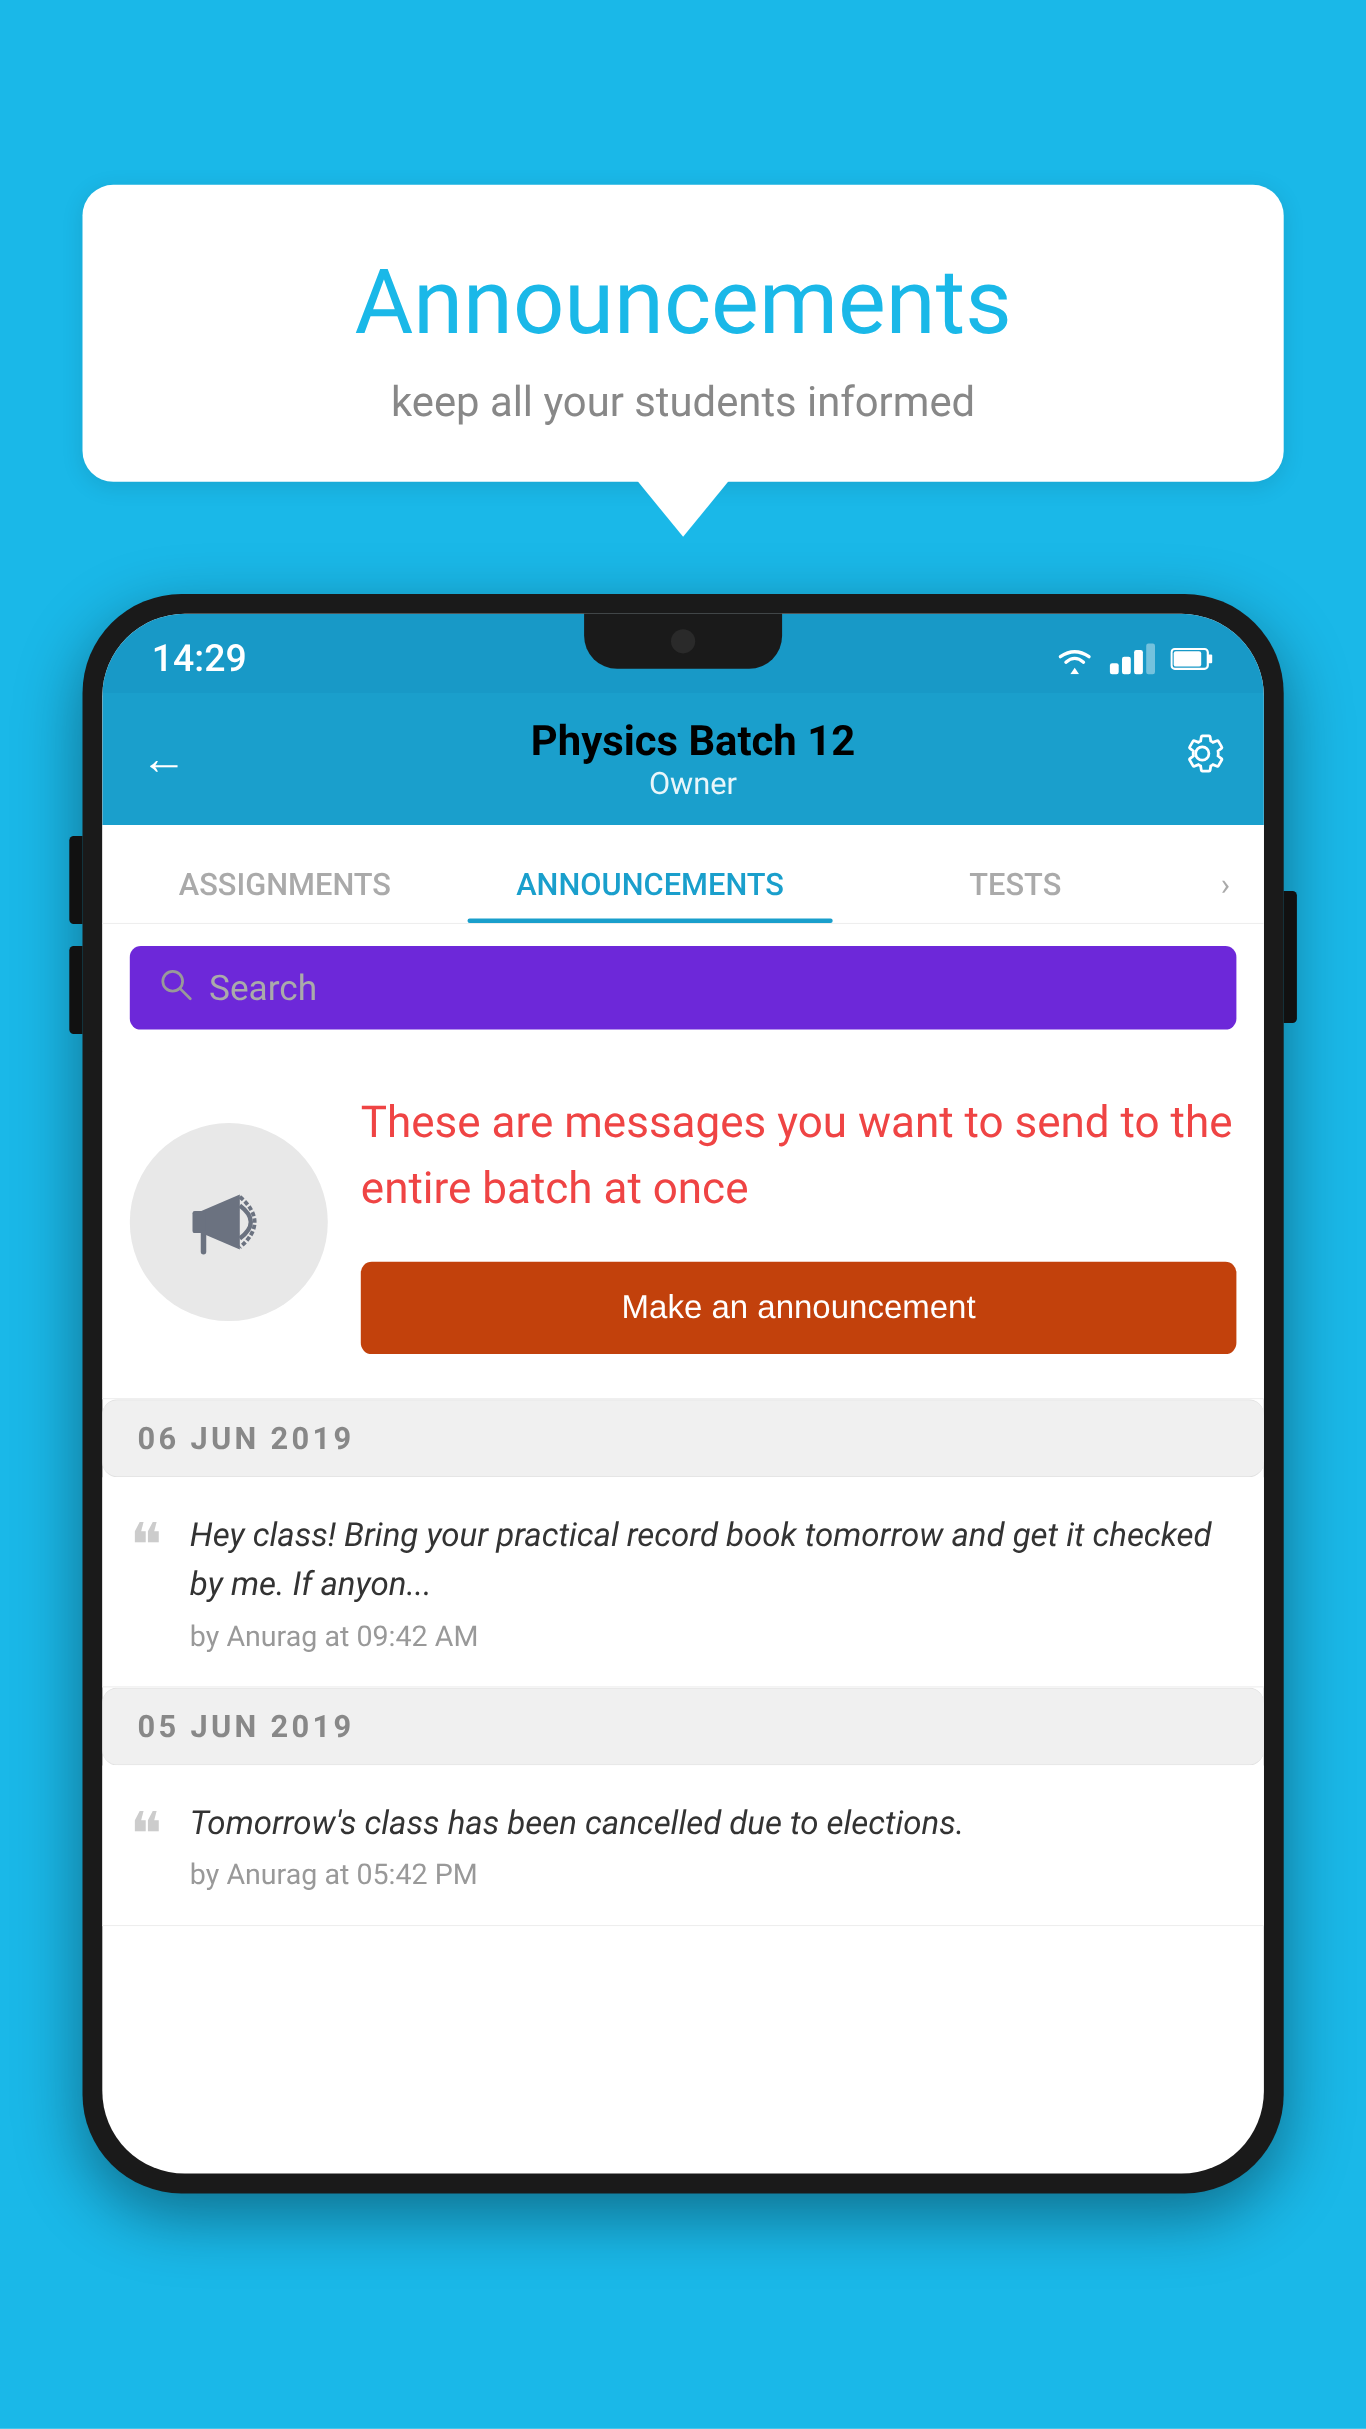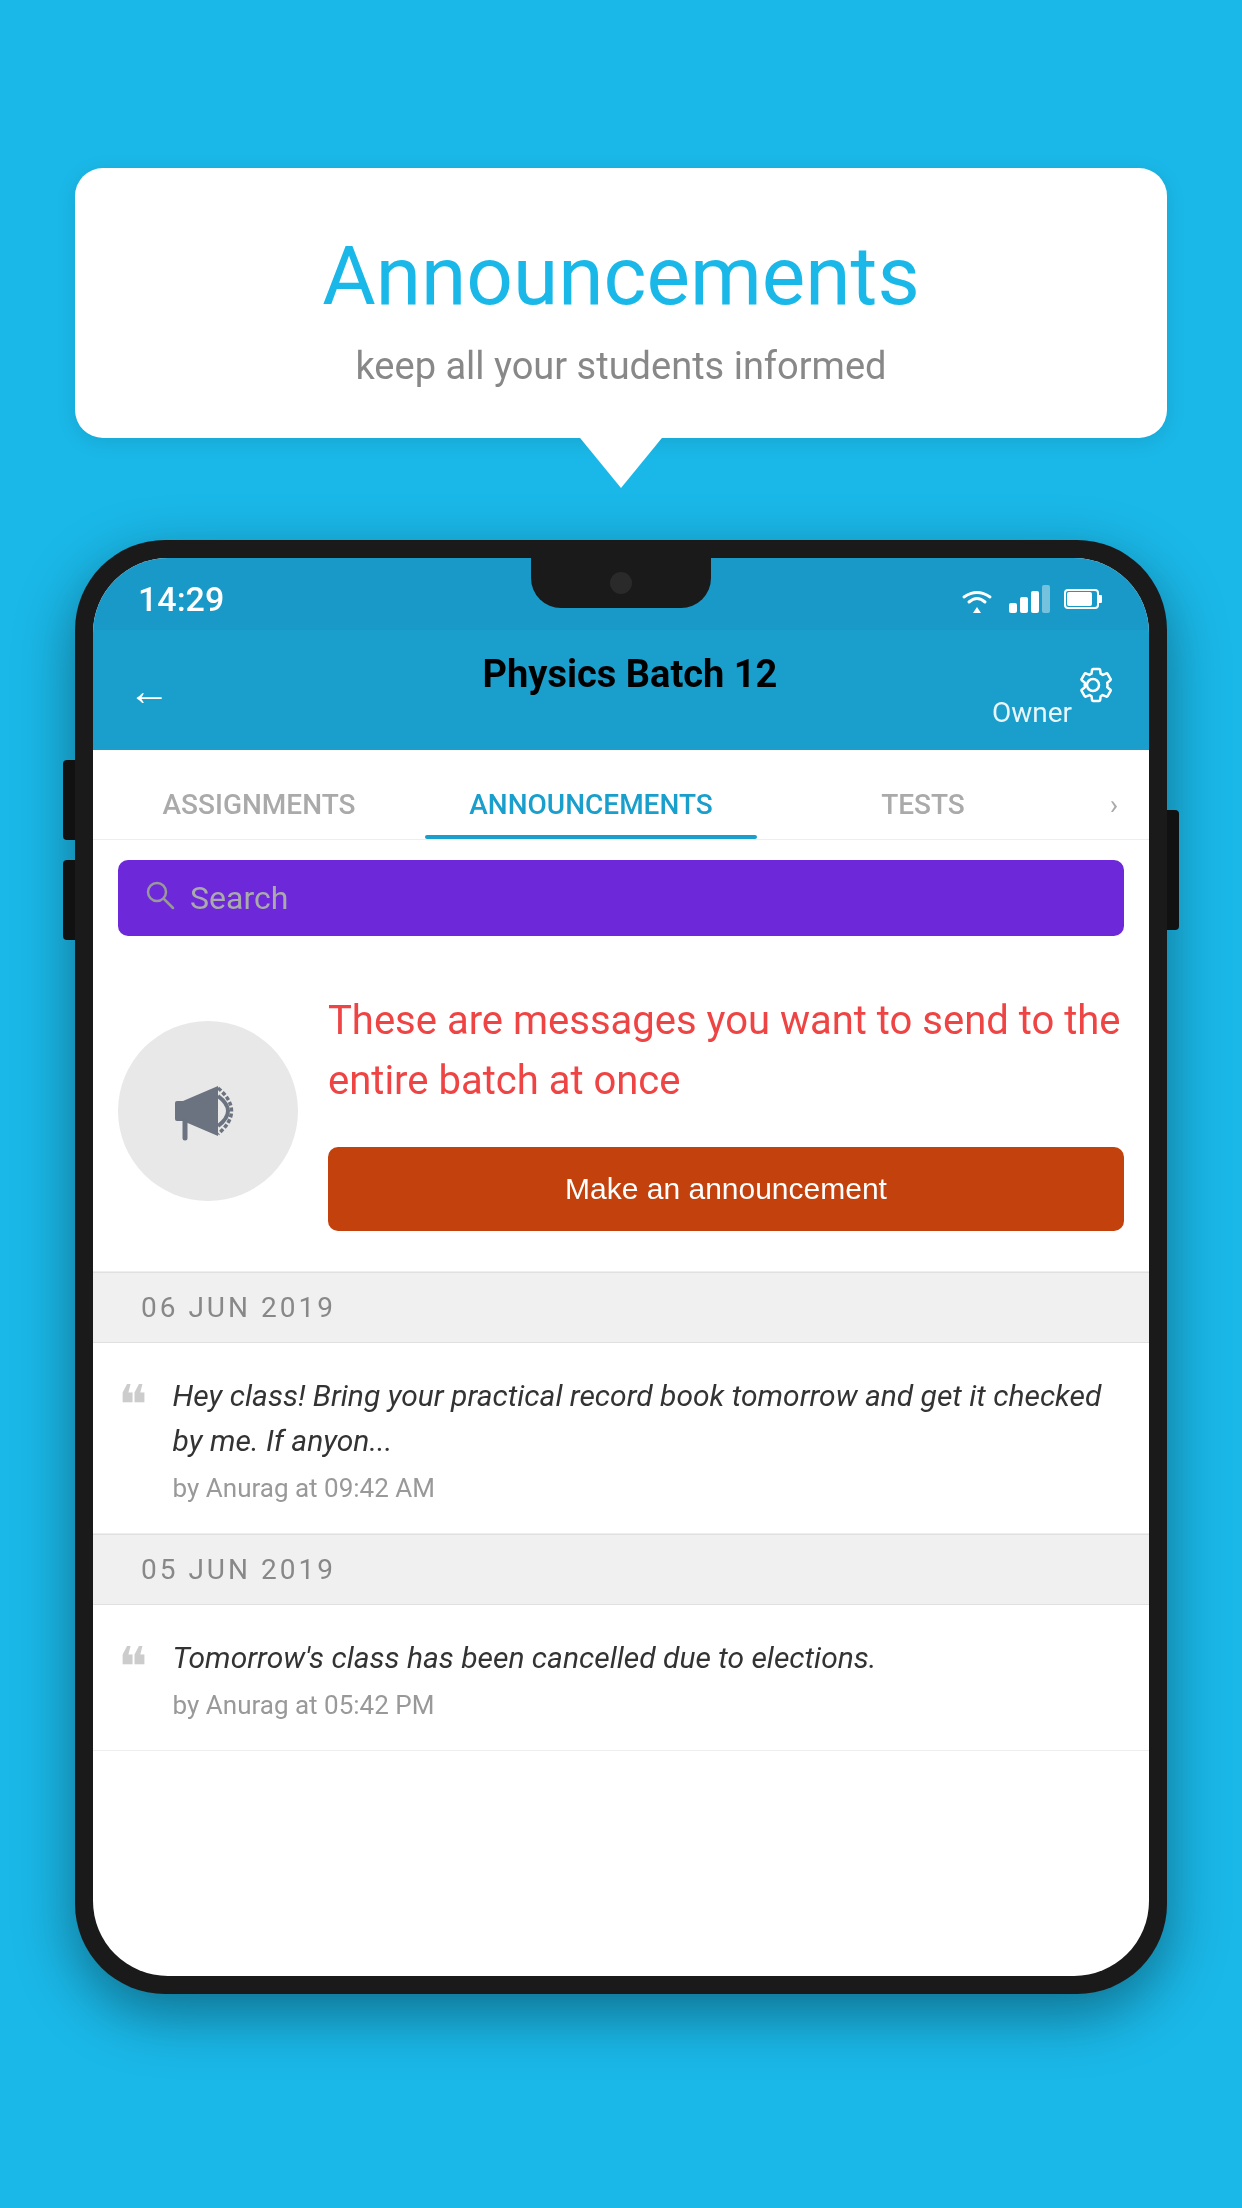--- a/index.html
+++ b/index.html
@@ -194,21 +194,20 @@
 
     .header-title {
       color: #000000;
       font-size: 38px;
       font-weight: 700;
     }
 
     .header-subtitle {
       color: rgba(255,255,255,0.9);
       font-size: 28px;
-      text-align: right;
     }
 
     .gear-icon {
       color: white;
       font-size: 40px;
       cursor: pointer;
     }
 
     
     .tabs-bar {
@@ -327,27 +326,28 @@
       font-size: 30px;
       font-weight: 500;
       cursor: pointer;
       width: 100%;
       text-align: center;
     }
 
     
     .date-divider {
       background: #f0f0f0;
-      padding: 18px 48px;
+      padding: 18px 32px;
       color: #888;
       font-size: 28px;
       letter-spacing: 3px;
-      font-weight: 400;
+      font-weight: 700;
       border-top: 1px solid #e0e0e0;
       border-bottom: 1px solid #e0e0e0;
+      border-radius: 14px;
     }
 
     
     .announcement-item {
       background: white;
       padding: 30px 25px;
       display: flex;
       gap: 25px;
       border-bottom: 1px solid #eee;
     }

